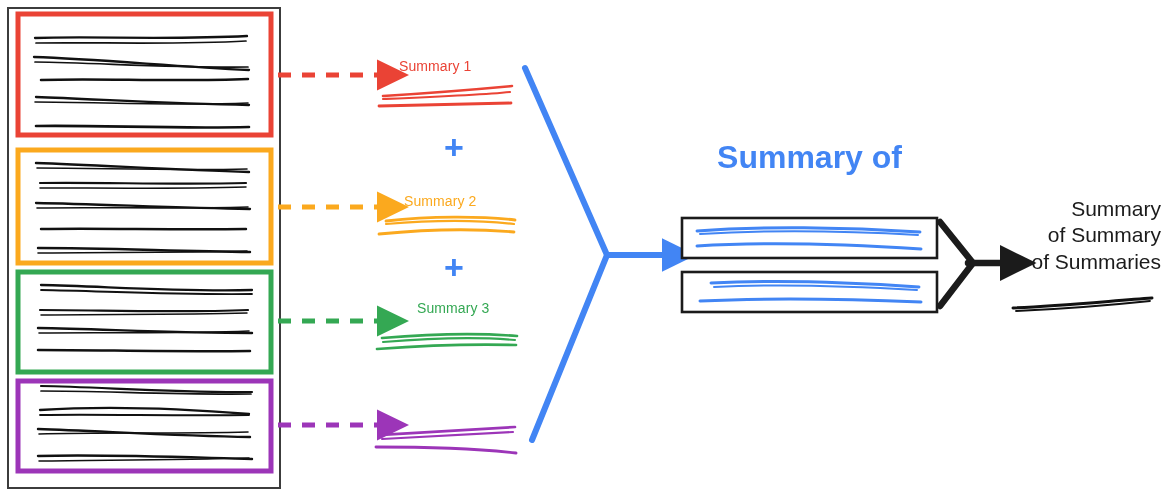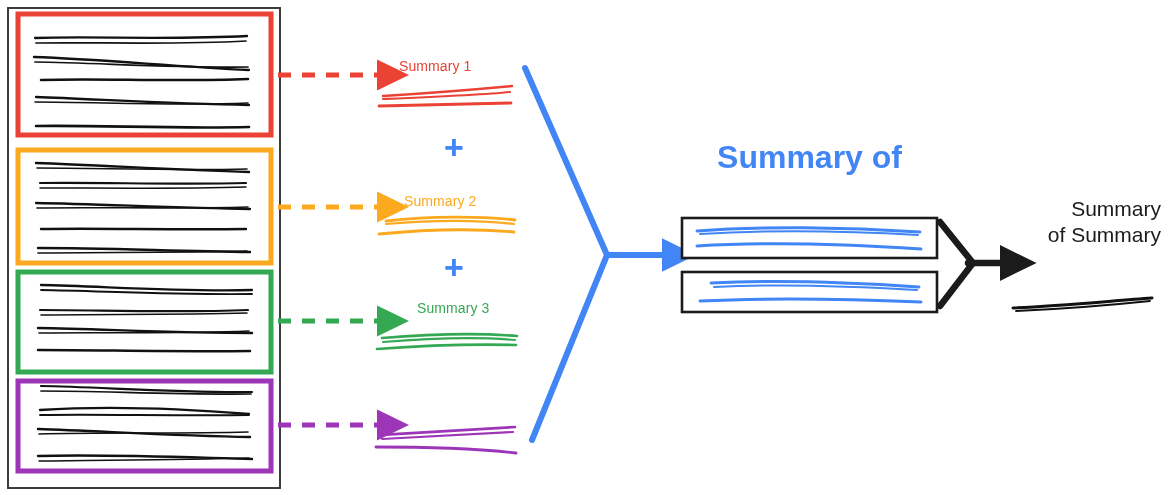--- a/index.html
+++ b/index.html
@@ -170,15 +170,16 @@
   <div class="plus" style="left:444px;top:130px;color:#4285F4;">+</div>
   <div class="plus" style="left:444px;top:250px;color:#4285F4;">+</div>
 
   <div class="lbl sos-lbl" style="left:702px;top:138px;width:215px;color:#4285F4;">
     <span>Summary of</span><br>
   </div>
 
   <div class="lbl final-lbl" style="left:1013px;top:196px;width:148px;">
     <span>Summary</span><br>
     <span>of Summary</span><br>
+    <span>of Summaries</span>
   </div>
 
 </div>
 
 </body></html>

